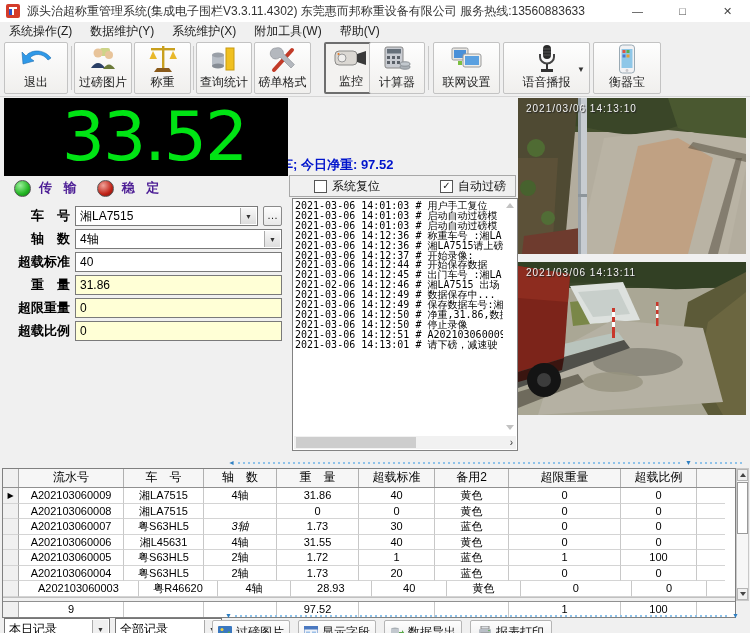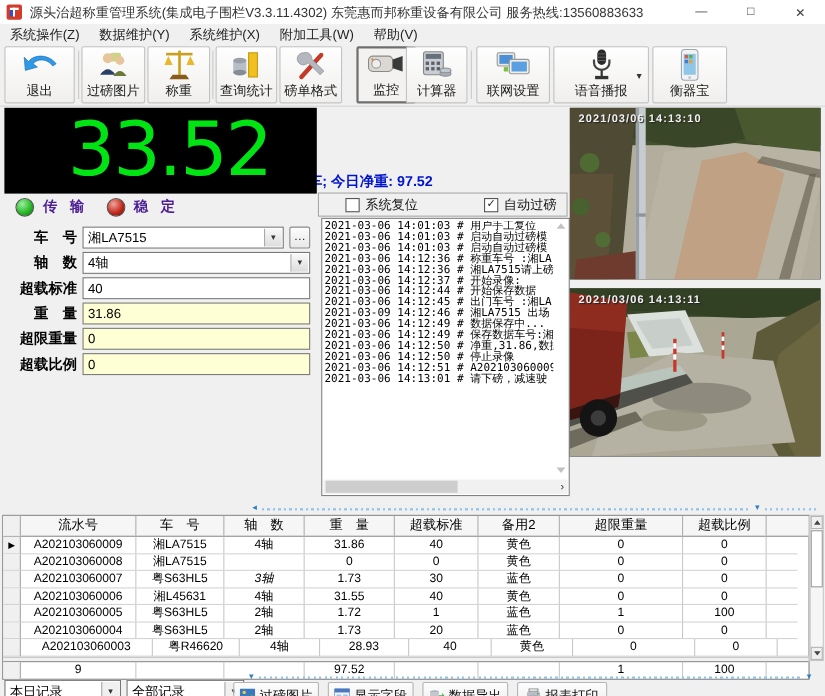--- a/index.html
+++ b/index.html
@@ -56,21 +56,21 @@
   .v-arrow.up{top:4px;border-bottom:5px solid #c2c2c2;}
   .v-arrow.down{bottom:20px;border-top:5px solid #c2c2c2;}
   .log-hscroll{position:absolute;left:1px;right:1px;bottom:1px;height:13px;background:#f1f1f1;}
   .log-hthumb{position:absolute;left:2px;top:1px;width:120px;height:11px;background:#cdcdcd;}
   .log-harrow{position:absolute;right:3px;top:0;font-size:10px;color:#333;line-height:13px;}
   
   .cam{position:absolute;left:518px;width:228px;background:#222;overflow:hidden;}
   .cam1{top:98px;height:156px;}
   .cam2{top:262px;height:153px;}
   .cam svg{display:block;width:100%;height:100%;}
-  .cam-ts{position:absolute;left:8px;top:5px;color:#f2f2f2;font-size:10px;font-weight:bold;text-shadow:1px 1px 1px #222;letter-spacing:1px;}
+  .cam-ts{position:absolute;left:8px;top:5px;color:#f2f2f2;font-size:10px;font-weight:normal;text-shadow:1px 1px 1px #222;letter-spacing:1px;}
   
   .split{position:absolute;height:6px;}
   .split .dots{position:absolute;top:2px;height:2px;background:repeating-linear-gradient(90deg,#8fc3ea 0 2px,transparent 2px 5px);}
   .split .mark{position:absolute;top:-2px;font-size:7px;color:#2e7fc2;line-height:9px;}
   
   .grid{position:absolute;left:2px;top:468px;width:734px;box-sizing:border-box;border:1px solid #808080;background:#fff;}
   .g-row{display:flex;height:15.5px;}
   .g-row.g-head{height:18px;background:#f6f6f6;border-bottom:1px solid #909090;}
   .g-cell{box-sizing:border-box;border-right:1px solid #c8c8c8;font-size:11px;line-height:15px;text-align:center;color:#000;overflow:hidden;white-space:nowrap;}
   .g-head .g-cell{font-size:12px;line-height:17px;border-right:1px solid #b0b0b0;}
@@ -313,21 +313,21 @@
   <div class="log-panel">
     <div class="log-list">
         <div class="log-line">2021-03-06 14:01:03 # 用户手工复位</div>
         <div class="log-line">2021-03-06 14:01:03 # 启动自动过磅模</div>
         <div class="log-line">2021-03-06 14:01:03 # 启动自动过磅模</div>
         <div class="log-line">2021-03-06 14:12:36 # 称重车号 :湘LA</div>
         <div class="log-line">2021-03-06 14:12:36 # 湘LA7515请上磅</div>
         <div class="log-line">2021-03-06 14:12:37 # 开始录像:</div>
         <div class="log-line">2021-03-06 14:12:44 # 开始保存数据</div>
         <div class="log-line">2021-03-06 14:12:45 # 出门车号 :湘LA</div>
-        <div class="log-line">2021-03-09 14:12:46 # 湘LA7515 出场</div>
+        <div class="log-line">2021-02-06 14:12:46 # 湘LA7515 出场</div>
         <div class="log-line">2021-03-06 14:12:49 # 数据保存中...</div>
         <div class="log-line">2021-03-06 14:12:49 # 保存数据车号:湘</div>
         <div class="log-line">2021-03-06 14:12:50 # 净重,31.86,数据</div>
         <div class="log-line">2021-03-06 14:12:50 # 停止录像</div>
         <div class="log-line">2021-03-06 14:12:51 # A202103060009</div>
         <div class="log-line">2021-03-06 14:13:01 # 请下磅，减速驶</div>
       </div>
     <div class="v-arrow up"></div>
     <div class="v-arrow down"></div>
     <div class="log-hscroll">

